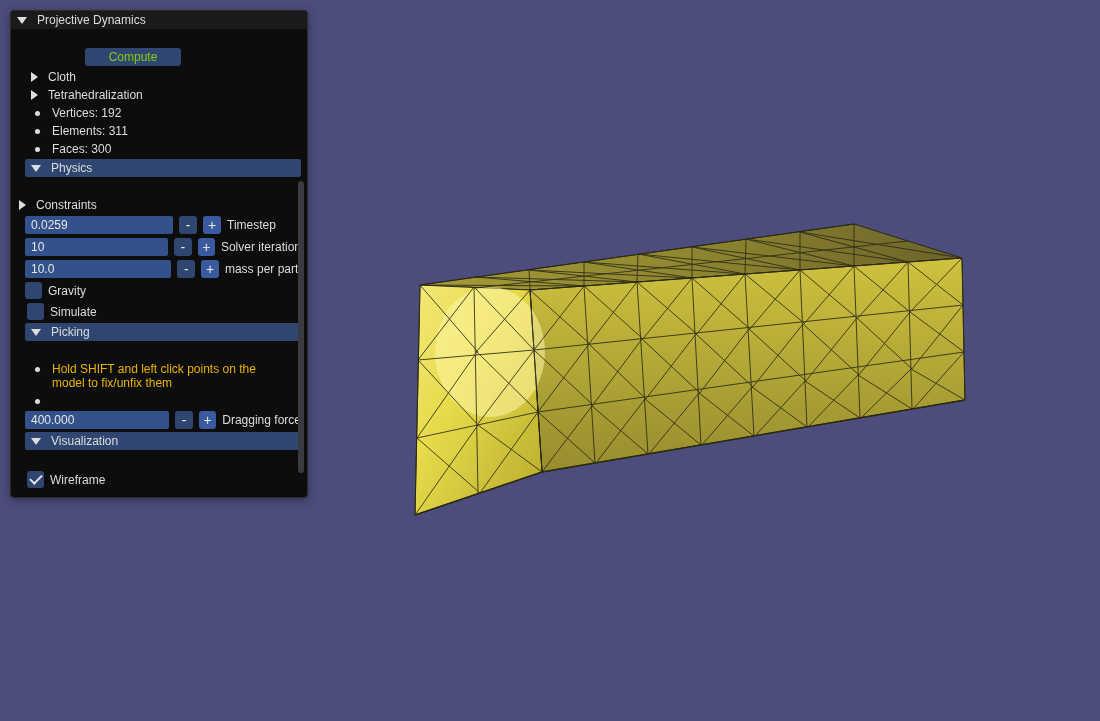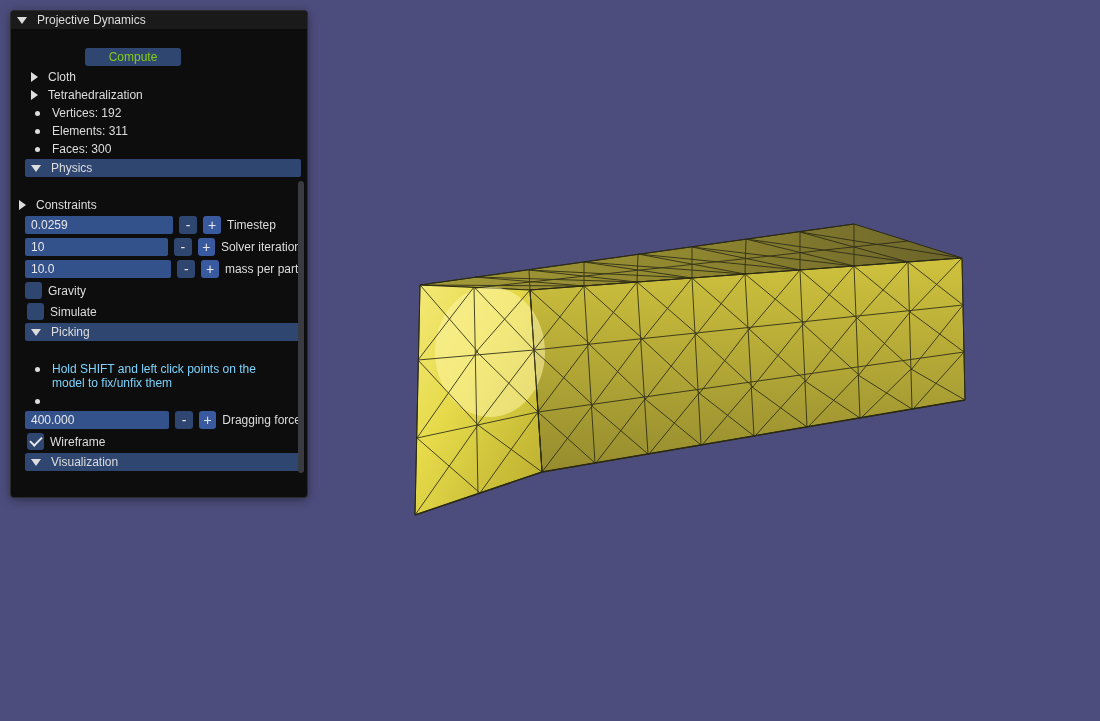--- a/index.html
+++ b/index.html
@@ -120,21 +120,21 @@
   .checkbox.checked::after {
     content: ""; width: 10px; height: 5px;
     border-left: 2px solid #e8e8e8;
     border-bottom: 2px solid #e8e8e8;
     transform: rotate(-45deg) translate(1px,-1px);
   }
 
   .helptext {
     font-size: 12px;
     line-height: 14px;
-    color: #7dd3fc;
+    color: #eab308;
     white-space: normal;
   }
 
   .scroll-indicator {
     position: absolute;
     right: 3px; top: 170px; bottom: 24px;
     width: 6px;
     background: #3a3a42;
     border-radius: 3px;
   }
@@ -375,25 +375,25 @@
       <span class="bulldot" style="margin-top:5px"></span>
     </div>
 
     <div class="row">
       <span class="numfield">400.000</span>
       <span class="pm">-</span>
       <span class="pm plus">+</span>
       <span class="labeltext">Dragging force</span>
     </div>
 
+    <div class="row section">
+      <span class="tri down"></span>
+      <span>Visualization</span>
+    </div>
+
     <div class="row" style="padding-left:16px">
       <span class="checkbox checked"></span>
       <span class="labeltext">Wireframe</span>
     </div>
 
-    <div class="row section">
-      <span class="tri down"></span>
-      <span>Visualization</span>
-    </div>
-
   </div>
   <div class="scroll-indicator"></div>
 </div>
 
 </body></html>

